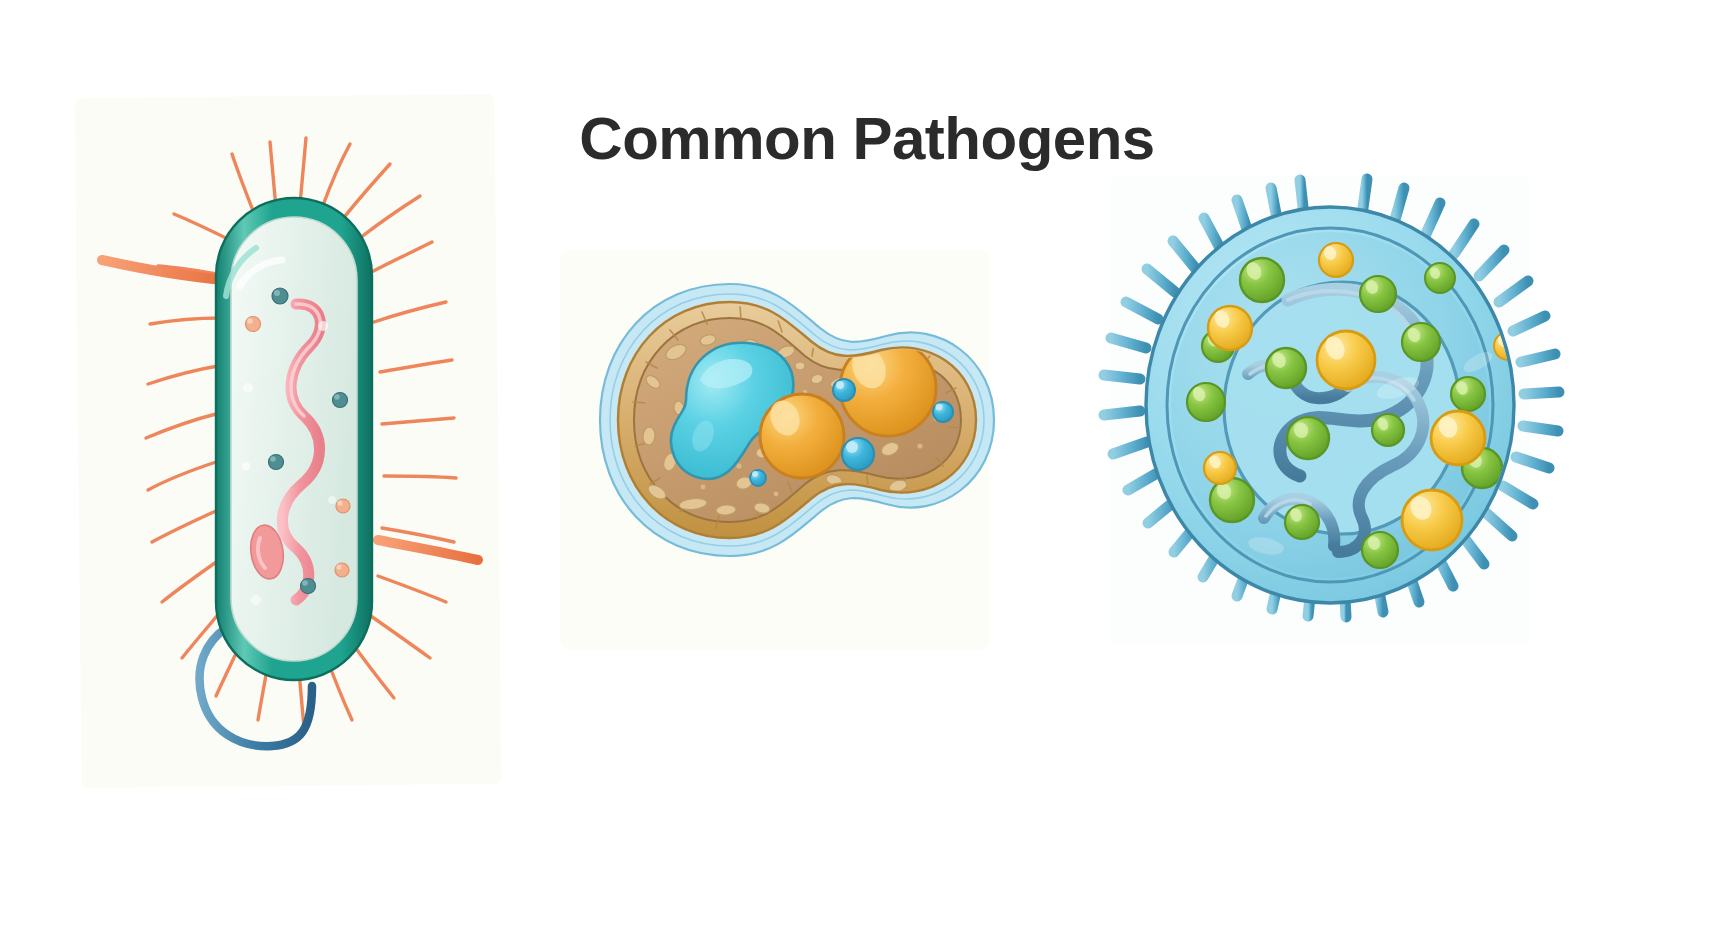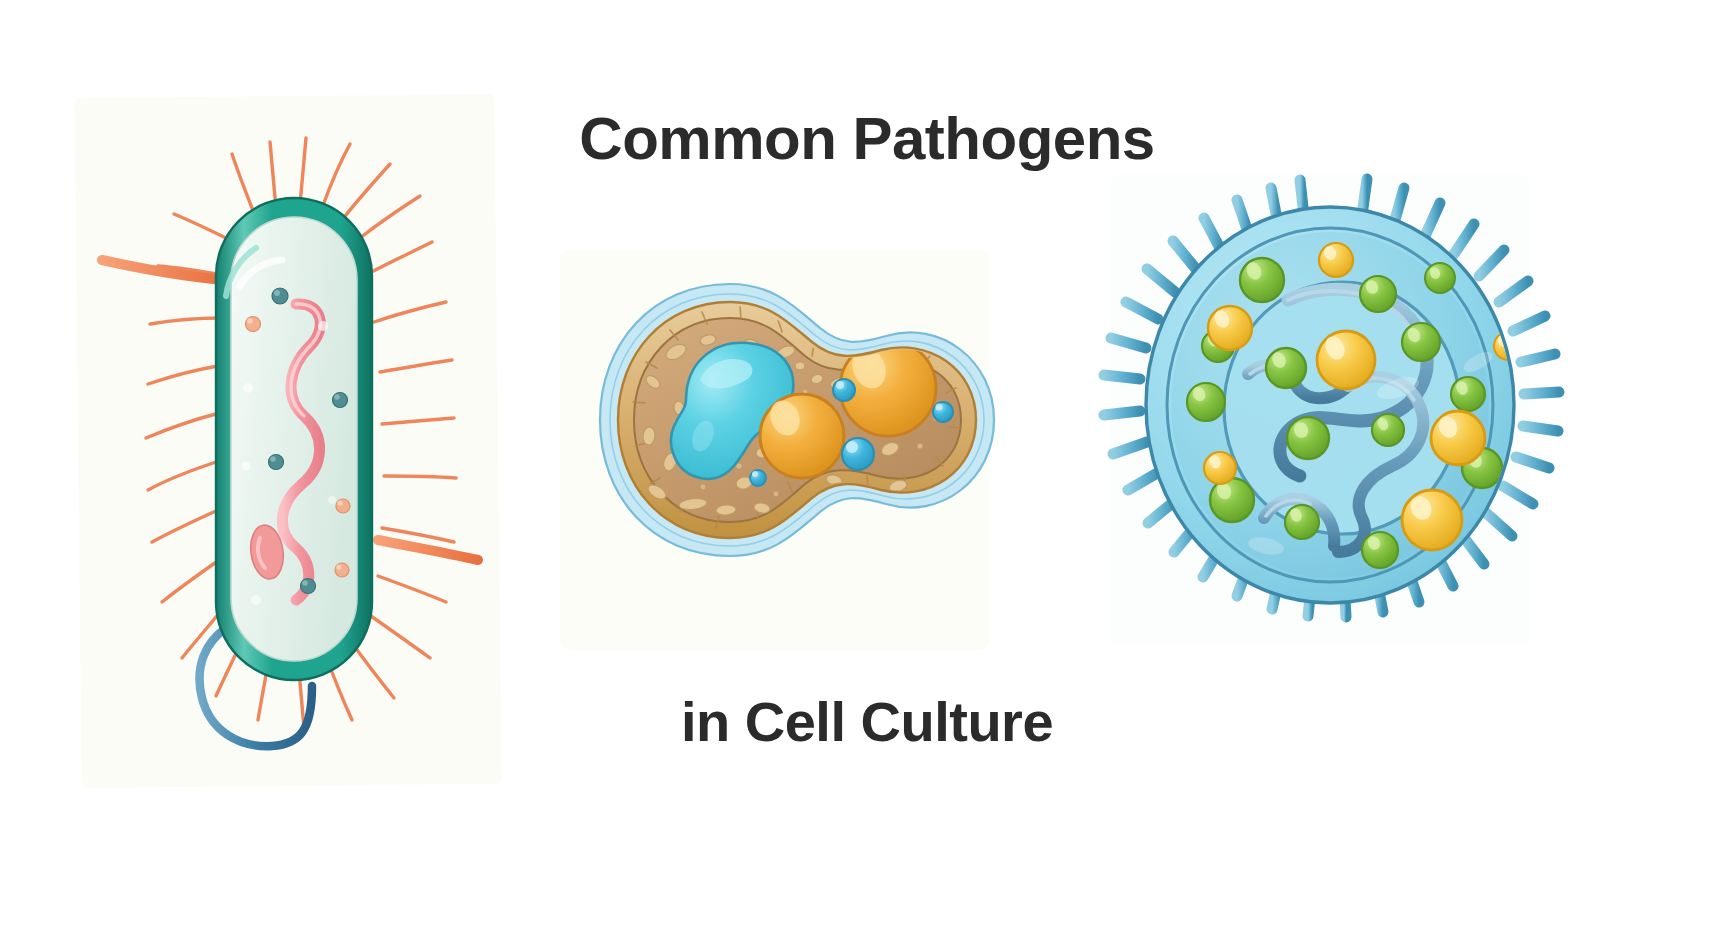--- a/index.html
+++ b/index.html
@@ -536,16 +536,15 @@
       <g fill="#FFFFFF" opacity="0.22">
         <ellipse cx="318" cy="238" rx="22" ry="9" transform="rotate(-18 318 238)"></ellipse>
         <ellipse cx="398" cy="212" rx="16" ry="7" transform="rotate(-30 398 212)"></ellipse>
         <ellipse cx="186" cy="396" rx="18" ry="8" transform="rotate(12 186 396)"></ellipse>
       </g>
     </g>
   </svg>
 
   <div id="title-block">
     <div class="title-line" id="title-line-1">Common Pathogens</div>
-    <div class="title-line" id="title-line-2">in Cell Culture</div>
   </div>
 
 </div>
 
 </body></html>

